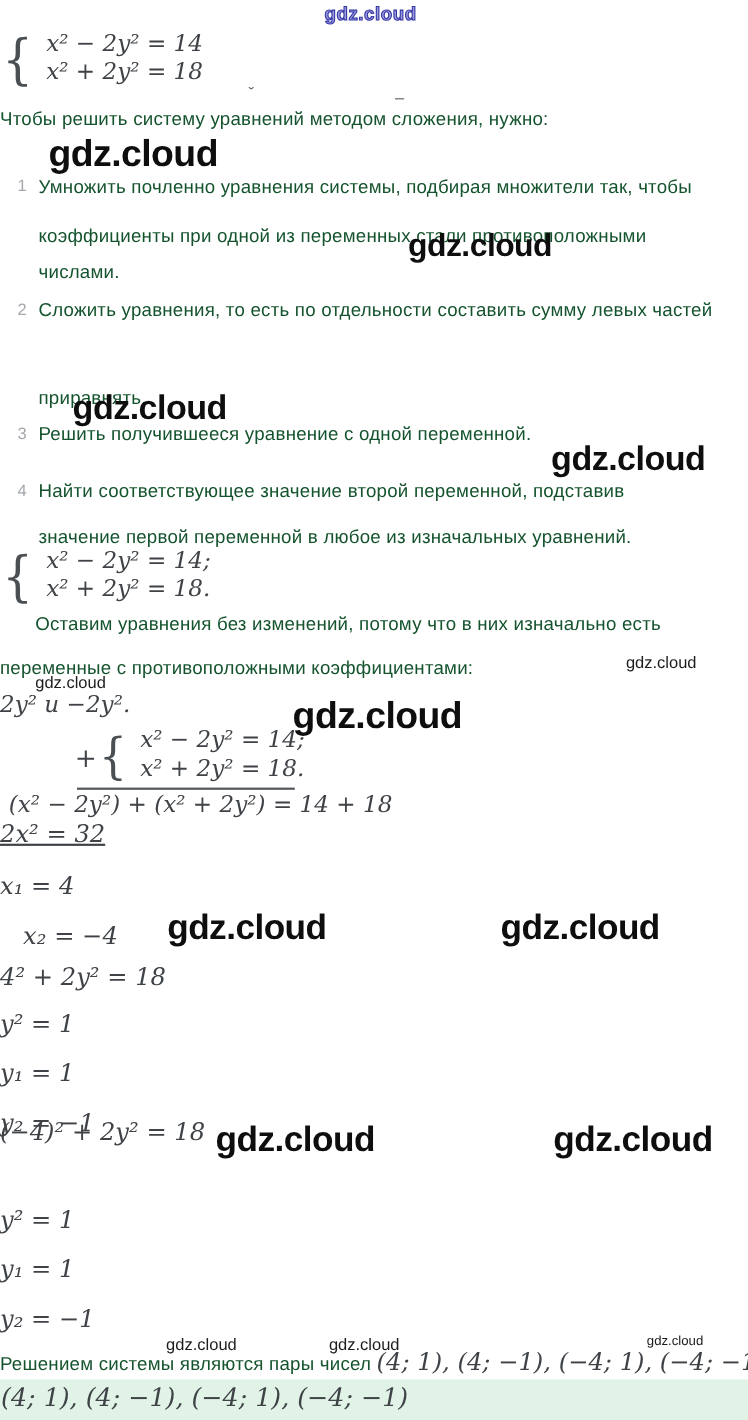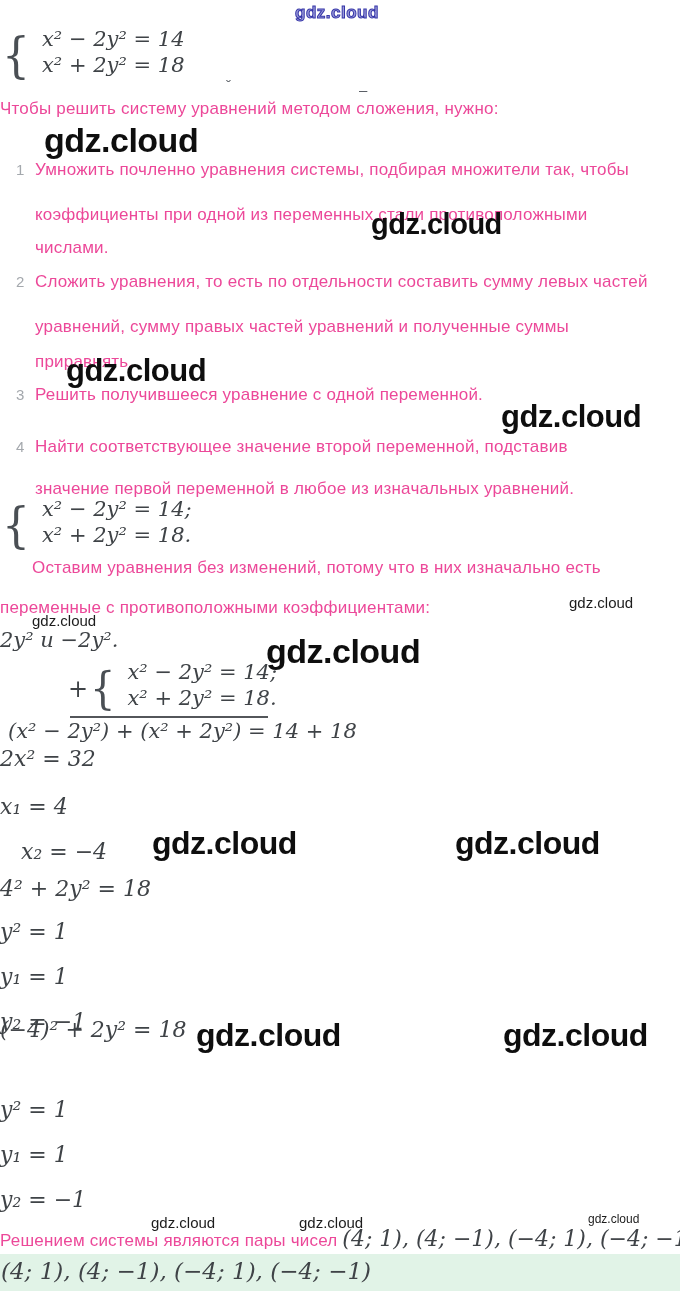--- a/index.html
+++ b/index.html
@@ -8,21 +8,21 @@
     width:680px;
     height:1291px;
     overflow:hidden;
     background:#ffffff;
     font-family:"Liberation Sans",sans-serif;
   }
   .abs{position:absolute;white-space:nowrap;}
   .sans{
     font-family:"Liberation Sans",sans-serif;
     font-size:17px;
-    color:#ec4899;
+    color:#14532d;
     letter-spacing:.2px;
   }
   .math{
     font-family:"DejaVu Serif",serif;
     font-style:italic;
     color:#3f4347;
     font-size:21px;
   }
   .brace{
     font-family:"DejaVu Serif",serif;
@@ -103,21 +103,20 @@
 
   <span class="abs sans" style="left:0;top:99px;">Чтобы решить систему уравнений методом сложения, нужно:</span>
 
   <span class="abs sans step-num" style="left:16px;top:161px;">1</span>
   <span class="abs sans" style="left:35px;top:160px;">Умножить почленно уравнения системы, подбирая множители так, чтобы</span>
   <span class="abs sans" style="left:35px;top:205px;">коэффициенты при одной из переменных стали противоположными</span>
   <span class="abs sans" style="left:35px;top:238px;">числами.</span>
 
   <span class="abs sans step-num" style="left:16px;top:273px;">2</span>
   <span class="abs sans" style="left:35px;top:272px;">Сложить уравнения, то есть по отдельности составить сумму левых частей</span>
-  <span class="abs sans" style="left:35px;top:317px;">уравнений, сумму правых частей уравнений и полученные суммы</span>
   <span class="abs sans" style="left:35px;top:352px;">приравнять.</span>
 
   <span class="abs sans step-num" style="left:16px;top:386px;">3</span>
   <span class="abs sans" style="left:35px;top:385px;">Решить получившееся уравнение с одной переменной.</span>
 
   <span class="abs sans step-num" style="left:16px;top:438px;">4</span>
   <span class="abs sans" style="left:35px;top:437px;">Найти соответствующее значение второй переменной, подставив</span>
   <span class="abs sans" style="left:35px;top:479px;">значение первой переменной в любое из изначальных уравнений.</span>
 
   <div class="abs" style="left:2px;top:496px;">
@@ -140,21 +139,21 @@
     <div style="display:flex;align-items:center;">
       <span class="brace" style="font-size:40px;line-height:48px;">{</span>
       <div class="sys-eqs" style="margin-left:12px;">
         <span class="math">x² − 2y² = 14;</span>
         <span class="math">x² + 2y² = 18.</span>
       </div>
     </div>
   </div>
   <div class="add-line" style="left:70px;top:716px;width:198px;"></div>
   <span class="abs math" style="left:8px;top:719px;">(x² − 2y²) + (x² + 2y²) = 14 + 18</span>
-  <span class="abs math" style="left:0;top:746px;font-size:22px;">2x² = 32</span>
+  <span class="abs math" style="left:0;top:746px;font-size:22px;text-decoration:underline;">2x² = 32</span>
 
   <span class="abs math" style="left:0;top:794px;font-size:22px;">x₁ = 4</span>
   <span class="abs math" style="left:0;top:839px;font-size:22px;margin-left:21px;">x₂ = −4</span>
   <span class="abs math" style="left:0;top:876px;font-size:22px;">4² + 2y² = 18</span>
   <span class="abs math" style="left:0;top:919px;font-size:22px;">y² = 1</span>
   <span class="abs math" style="left:0;top:964px;font-size:22px;">y₁ = 1</span>
   <span class="abs math" style="left:0;top:1009px;font-size:22px;">y₂ = −1</span>
   <span class="abs math" style="left:0;top:1017px;font-size:22px;text-align:right;">(−4)² + 2y² = 18</span>
   <span class="abs math" style="left:0;top:1097px;font-size:22px;">y² = 1</span>
   <span class="abs math" style="left:0;top:1142px;font-size:22px;">y₁ = 1</span>

